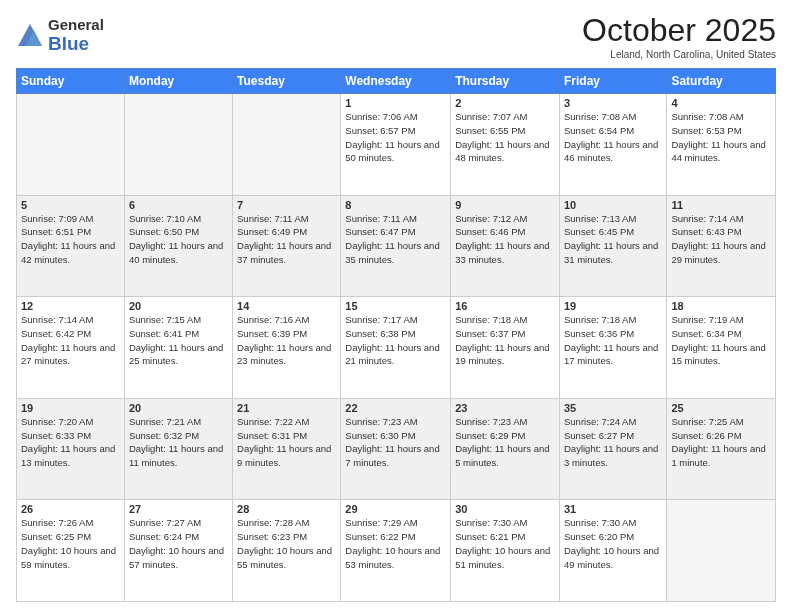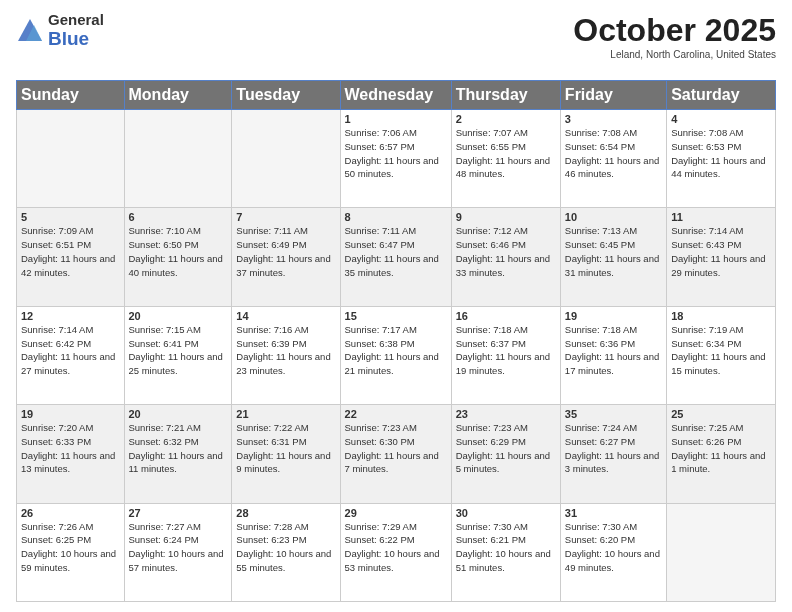--- a/index.html
+++ b/index.html
@@ -13,22 +13,22 @@
     .page {
       width: 792px;
       height: 612px;
       padding: 12px 16px 10px 16px;
       display: flex;
       flex-direction: column;
     }
     .header {
       display: flex;
       justify-content: space-between;
-      align-items: flex-start;
-      margin-bottom: 20px;
+      align-items: center;
+      margin-bottom: 8px;
     }
     .logo {
       display: flex;
       align-items: center;
     }
     .logo-text {
       display: flex;
       flex-direction: column;
       line-height: 1.1;
     }
@@ -45,36 +45,36 @@
     .logo-icon {
       width: 28px;
       height: 28px;
       margin-right: 4px;
     }
     .title-block {
       text-align: right;
     }
     .month-title {
       font-size: 32px;
-      font-weight: bold;
+      font-weight: normal;
       color: #222;
     }
     .location {
       font-size: 10px;
       color: #444;
     }
     .calendar {
       width: 100%;
       border-collapse: collapse;
       flex: 1;
     }
     .calendar th {
-      background-color: #737373;
+      background-color: #3b82f6;
       color: #fff;
-      font-size: 16px;
+      font-size: 12px;
       font-weight: bold;
       padding: 5px 4px;
       text-align: left;
       border: 1px solid #5580c8;
       margin-top: 45px;
     }
     .calendar td {
       border: 1px solid #ccc;
       vertical-align: top;
       padding: 3px 4px;

